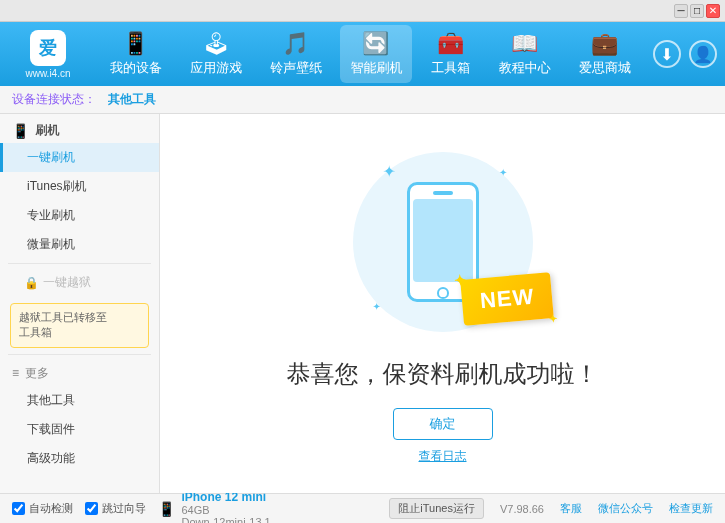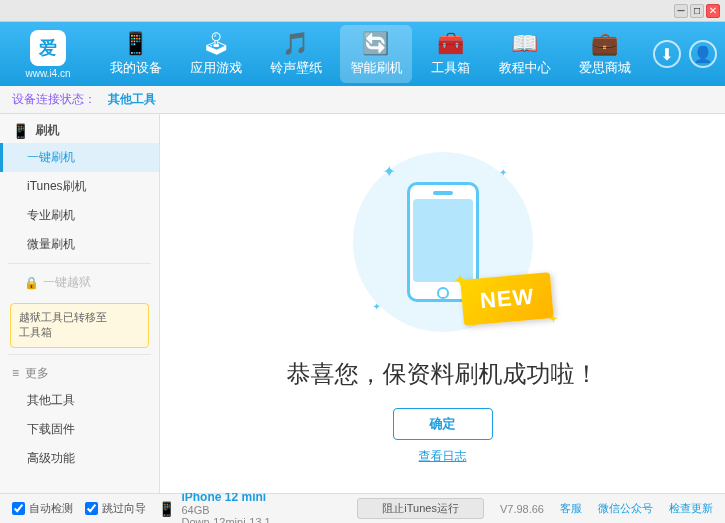--- a/index.html
+++ b/index.html
@@ -241,21 +241,21 @@
     .confirm-btn {
       width: 100px;
       height: 32px;
       background: white;
       border: 1px solid #1a9ee0;
       border-radius: 4px;
       color: #1a9ee0;
       font-size: 13px;
       cursor: pointer;
       margin-bottom: 8px;
-      display: flex; align-items: center; justify-content: center; font-weight: bold;
+      display: flex; align-items: center; justify-content: center;
     }
 
     .secondary-link {
       font-size: 12px;
       color: #1a9ee0;
       cursor: pointer;
       text-decoration: underline;
     }
 
     
@@ -286,21 +286,21 @@
 
     .bottom-right {
       display: flex; align-items: center; gap: 16px;
       font-size: 11px; color: #888;
     }
     .bottom-right .link { color: #1a9ee0; cursor: pointer; }
     .stop-btn {
       background: #e8e8e8;
       border: 1px solid #ccc;
       border-radius: 3px;
-      padding: 2px 24px;
+      padding: 2px 8px;
       font-size: 11px;
       cursor: pointer;
       color: #555;
     }
   </style>
 </head>
 <body>
 
 <div class="titlebar">
   <div class="titlebar-btn min">─</div>

